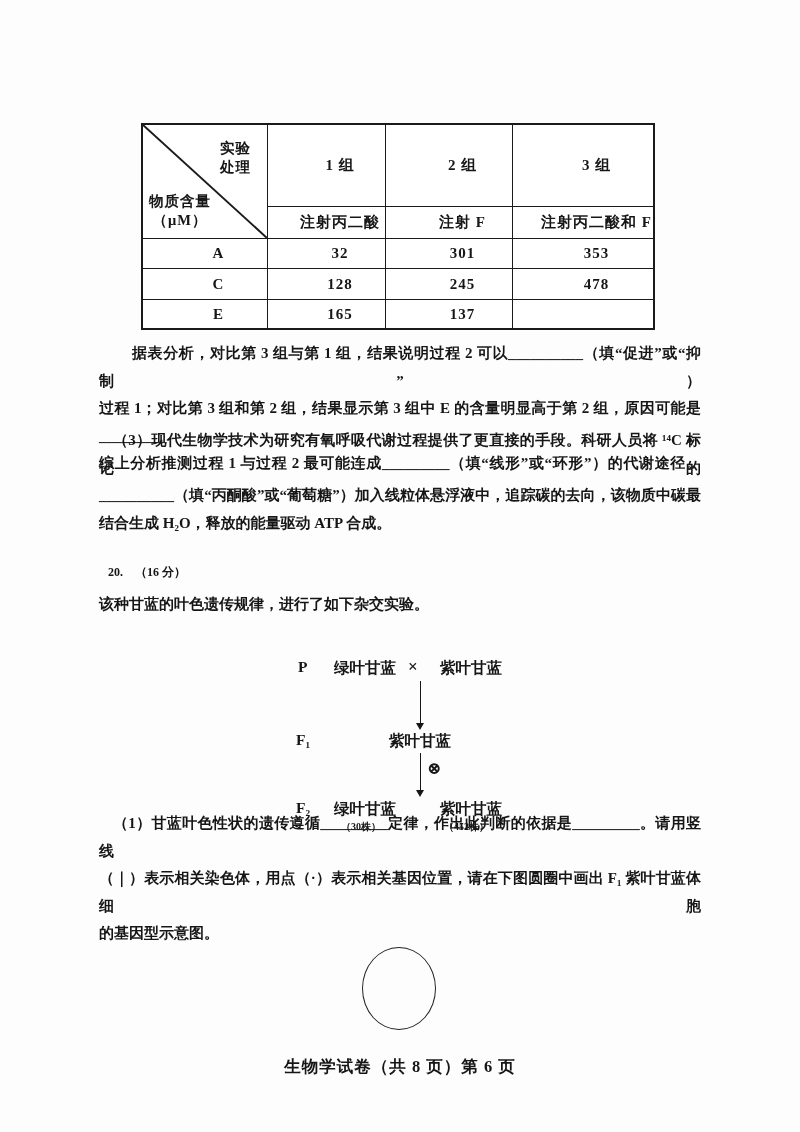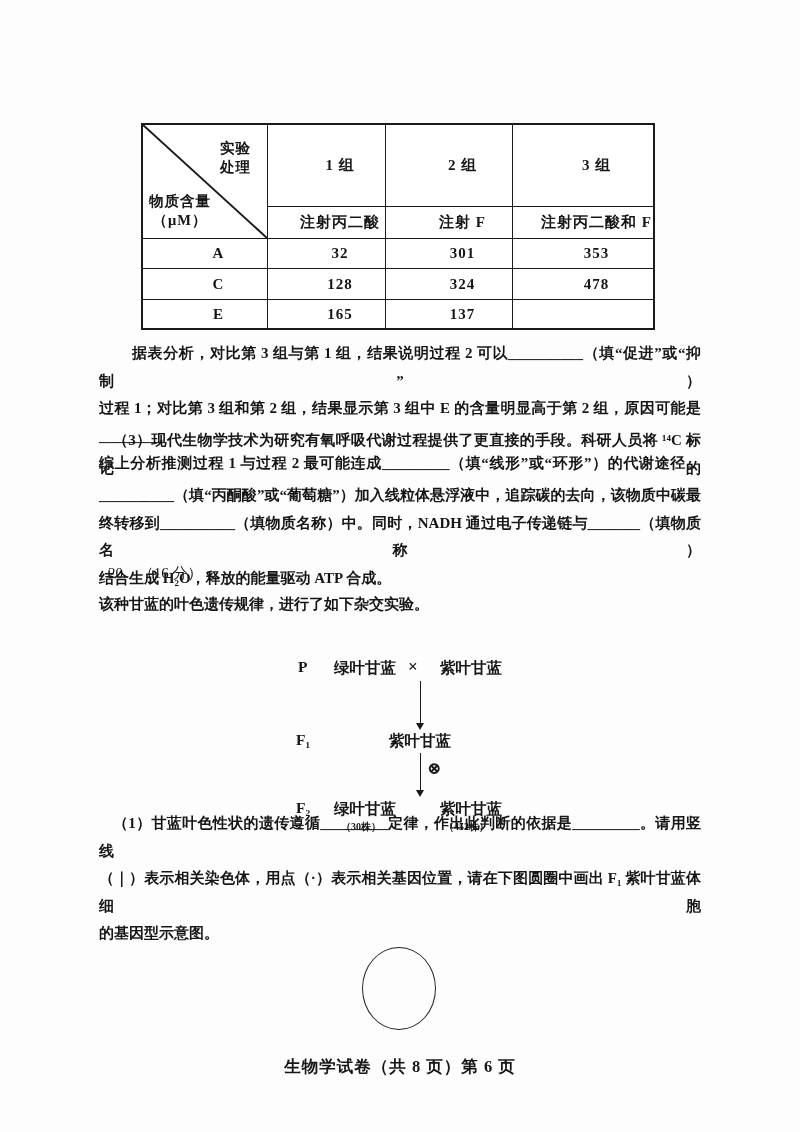--- a/index.html
+++ b/index.html
@@ -34,21 +34,21 @@
   .corner .c-top{position:absolute;top:14px;right:16px;text-align:center;font-weight:bold;font-size:14.5px;line-height:19px;}
   .corner .c-bot{position:absolute;bottom:8px;left:6px;text-align:center;font-weight:bold;font-size:14.5px;line-height:19px;}
 
   
   .para{position:absolute;left:99px;width:602px;font-size:15px;font-weight:bold;}
   .line{line-height:27.5px;white-space:nowrap;text-align:left;}
   .line.just{white-space:normal;text-align:justify;text-align-last:justify;}
   .line.ind{text-indent:33px;}
   .line.indp{text-indent:14px;}
 
-  .q20head{position:absolute;left:108px;top:564px;font-size:15px;font-weight:normal;text-align:center;}
+  .q20head{position:absolute;left:108px;top:564px;font-size:12px;font-weight:bold;text-align:center;}
   .q20head .sc{margin-left:12px;}
 
   
   .dg{position:absolute;font-size:15.5px;font-weight:bold;white-space:nowrap;}
   .dg-small{position:absolute;font-size:10px;font-weight:bold;white-space:nowrap;}
   .varrow{position:absolute;width:0;border-left:1.7px solid #161616;}
   .varrow::after{
     content:"";position:absolute;bottom:-7px;left:-5.2px;
     border:4.3px solid transparent;border-top:7.5px solid #161616;border-bottom:none;
   }
@@ -92,38 +92,37 @@
   <div class="cell">注射 F</div>
   <div class="cell lc">注射丙二酸和 F</div>
 
   <div class="cell">A</div>
   <div class="cell">32</div>
   <div class="cell">301</div>
   <div class="cell lc">353</div>
 
   <div class="cell">C</div>
   <div class="cell">128</div>
-  <div class="cell">324</div>
+  <div class="cell">245</div>
   <div class="cell lc">478</div>
 
   <div class="cell lr">E</div>
   <div class="cell lr">165</div>
   <div class="cell lr">137</div>
 </div>
 
 <div class="para" style="top:340px">
   <div class="line just ind">据表分析，对比第 3 组与第 1 组，结果说明过程 2 可以__________（填“促进”或“抑制”）</div>
   <div class="line just">过程 1；对比第 3 组和第 2 组，结果显示第 3 组中 E 的含量明显高于第 2 组，原因可能是_________。</div>
   <div class="line just">综上分析推测过程 1 与过程 2 最可能连成_________（填“线形”或“环形”）的代谢途径。</div>
 </div>
 
 <div class="para" style="top:427px">
   <div class="line just indp">（3）现代生物学技术为研究有氧呼吸代谢过程提供了更直接的手段。科研人员将 ¹⁴C 标记的</div>
   <div class="line just">__________（填“丙酮酸”或“葡萄糖”）加入线粒体悬浮液中，追踪碳的去向，该物质中碳最</div>
-  <div class="line just">终转移到__________（填物质名称）中。同时，NADH 通过电子传递链与_______（填物质名称）</div>
   <div class="line">结合生成 H₂O，释放的能量驱动 ATP 合成。</div>
 </div>
 
 <div class="q20head">
   <span>20.</span><span class="sc">（16 分）</span>
 </div>
 
 <div class="para" style="top:590px">
   <div class="line" style="line-height:28px">该种甘蓝的叶色遗传规律，进行了如下杂交实验。</div>
 </div>

